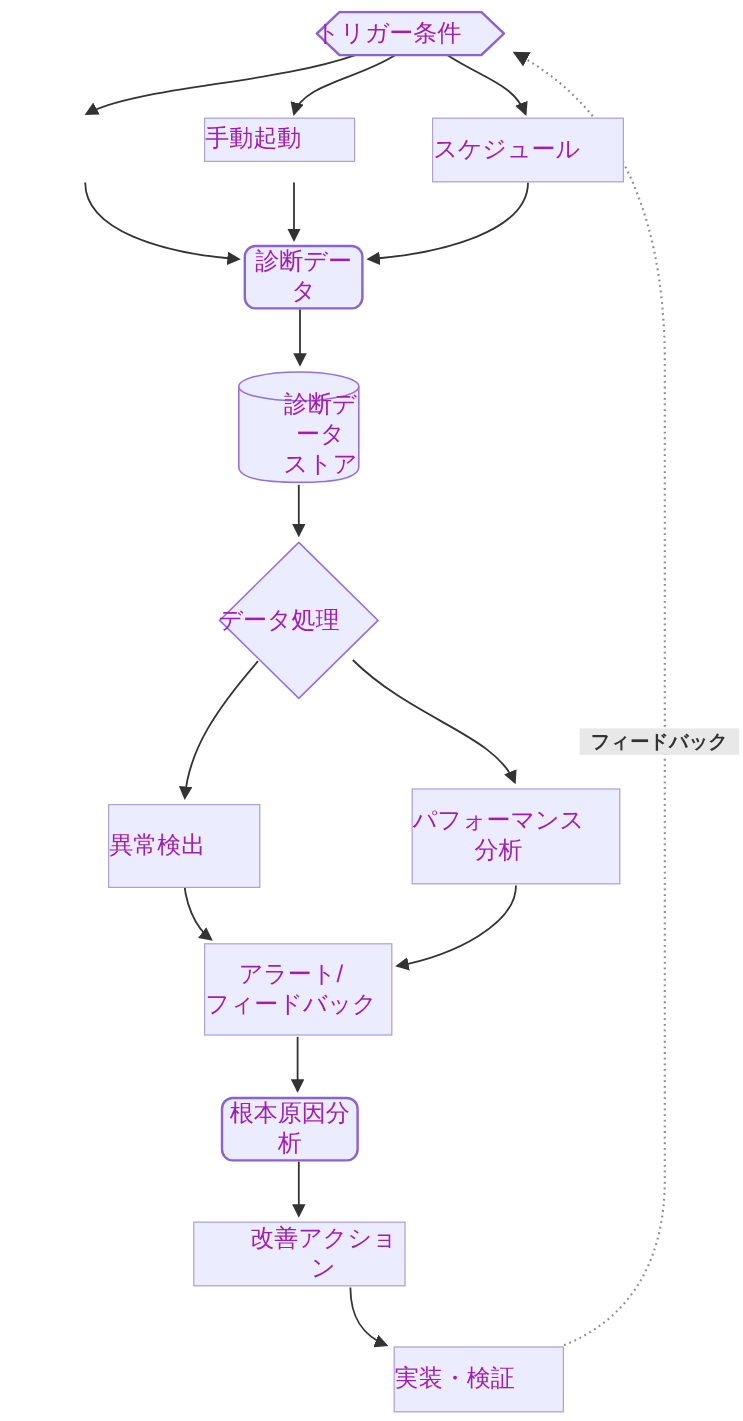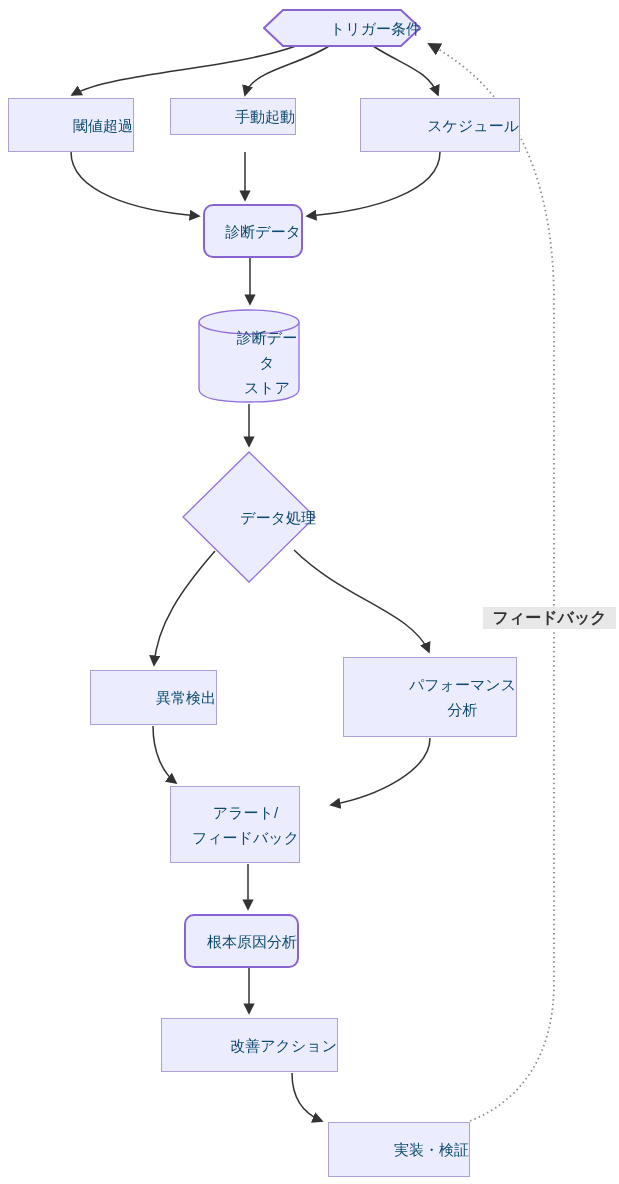--- a/index.html
+++ b/index.html
@@ -9,23 +9,23 @@
     background:#ffffff;
     font-family:"Liberation Sans","DejaVu Sans",sans-serif;
     color:#333333;
     overflow:hidden;
   }
   .edges-svg{position:absolute;left:0;top:0;width:619px;height:1184px;}
   .edge{fill:none;stroke:#333333;stroke-width:1.5;}
   .edge.dotted{stroke:#8c8c8c;stroke-width:1.8;stroke-dasharray:1.5 3.2;}
   .node{
     position:absolute;
-    display:flex;align-items:center;justify-content:flex-end;
+    display:flex;align-items:center;justify-content:flex-start;
     text-align:center;
-    font-size:15px;line-height:25px;color:#0c4a6e;
+    font-size:20px;line-height:25px;color:#a21caf;
     box-sizing:border-box;
     z-index:2;
   }
   .node.box{
     background:#ececff;
     border:1.3px solid #b0a0da;
   }
   .node.rounded{
     background:#ececff;
     border:2px solid #8a63d2;
@@ -74,23 +74,20 @@
     <path class="edge dotted" marker-end="url(#ah)" d="M470,1121 C523,1100 554,1053 554,983 L554,302 C554,163 504,84 429,44"></path>
   </svg>
 
   <div class="node shape" style="left:263px;top:9px;width:158px;height:38px;">
     <svg viewBox="0 0 158 38" preserveAspectRatio="none">
       <polygon points="20,1 138,1 157,19 138,37 20,37 1,19" fill="#ececff" stroke="#8a63d2" stroke-width="2"></polygon>
     </svg>
     <span class="lbl">トリガー条件</span>
   </div>
 
-  <div class="node box" style="left:8px;top:98px;width:126px;height:54px;">
-    <span class="lbl">閾値超過</span>
-  </div>
   <div class="node box" style="left:170px;top:98px;width:126px;height:37px;">
     <span class="lbl">手動起動</span>
   </div>
   <div class="node box" style="left:360px;top:98px;width:160px;height:54px;">
     <span class="lbl">スケジュール</span>
   </div>
 
   <div class="node rounded" style="left:203px;top:204px;width:100px;height:54px;">
     <span class="lbl">診断データ</span>
   </div>
@@ -106,31 +103,31 @@
     </span>
   </div>
 
   <div class="node shape" style="left:182px;top:451px;width:134px;height:132px;">
     <svg viewBox="0 0 134 132" preserveAspectRatio="none">
       <polygon points="67,1 133,66 67,131 1,66" fill="#ececff" stroke="#9370db" stroke-width="1.3"></polygon>
     </svg>
     <span class="lbl">データ処理</span>
   </div>
 
-  <div class="node box" style="left:90px;top:670px;width:127px;height:55px;">
+  <div class="node box" style="left:90px;top:670px;width:127px;height:70px;">
     <span class="lbl">異常検出</span>
   </div>
   <div class="node box" style="left:343px;top:657px;width:174px;height:80px;">
     <span class="lbl">
       <span>パフォーマンス</span><br>
       <span>分析</span>
     </span>
   </div>
 
-  <div class="node box" style="left:170px;top:786px;width:130px;height:77px;">
+  <div class="node box" style="left:170px;top:786px;width:157px;height:77px;">
     <span class="lbl">
       <span>アラート/</span><br>
       <span>フィードバック</span>
     </span>
   </div>
 
   <div class="node rounded" style="left:184px;top:914px;width:115px;height:54px;">
     <span class="lbl">根本原因分析</span>
   </div>
 

